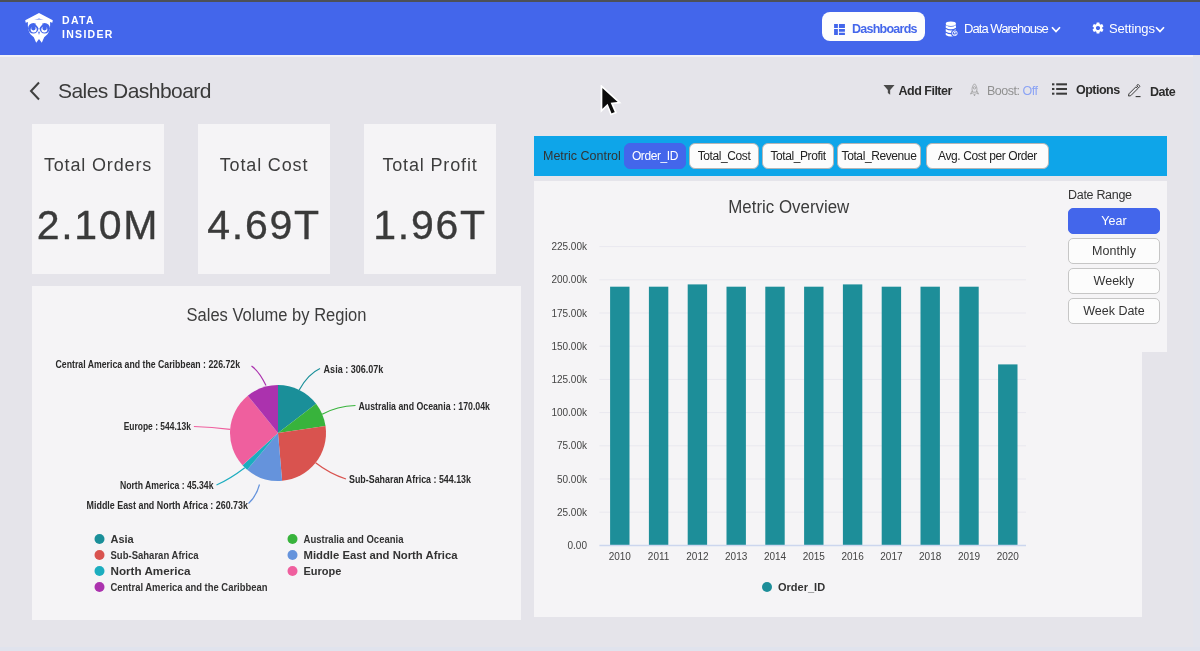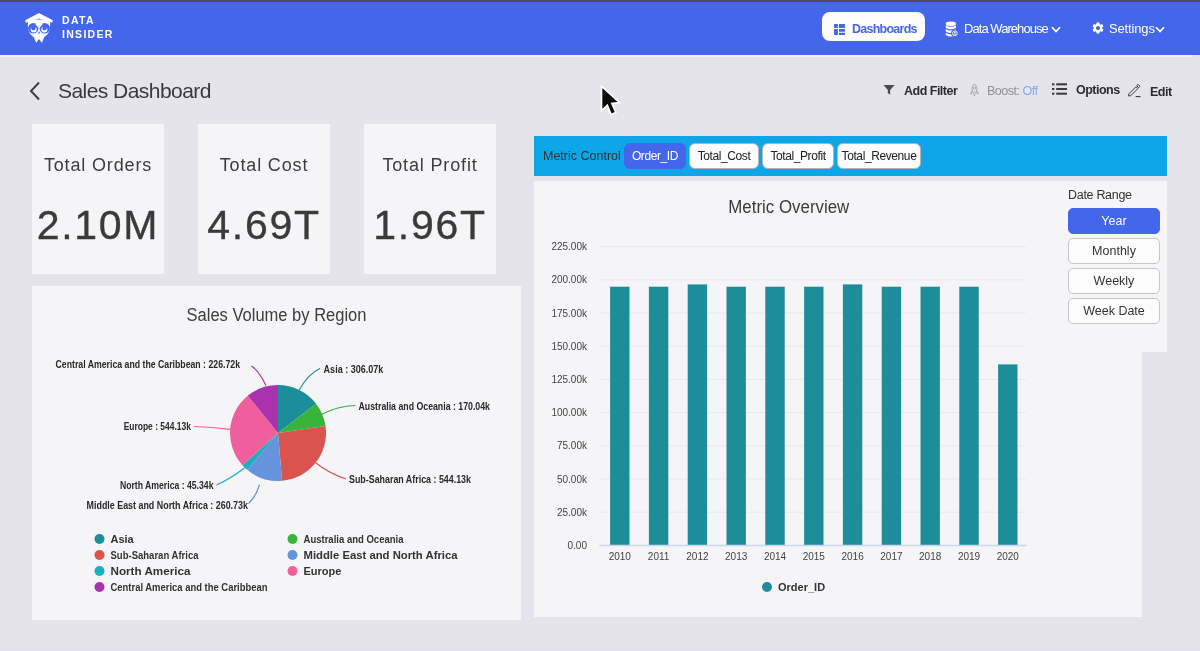--- a/index.html
+++ b/index.html
@@ -72,21 +72,21 @@
     </svg>
 </header>
 <svg class="back" viewBox="0 0 16 20">
     <path d="M12 1.5 L4 10 L12 18.5" stroke="#3f3f3f" stroke-width="2" fill="none"></path>
   </svg>
 <div class="pagetitle">Sales Dashboard</div>
 <div class="tool" style="left:882px">
   <svg width="14" height="14" viewBox="0 0 24 24" style="vertical-align:-2px">
       <path d="M2.5 3.5 h19 l-7.5 8.5 v8 l-4 -2.8 v-5.2 Z" fill="#4a4a4a"></path>
     </svg>
-  <span style="margin-left:5px">Add Filter</span>
+  <span style="">Add Filter</span>
 </div>
 <div class="tool" style="left:969px;color:#909090">
   <svg width="11" height="14" viewBox="0 0 20 26" style="vertical-align:-2.5px">
     <g fill="none" stroke="#9d9d9d" stroke-width="1.5">
       <path d="M10 1.5 C13.5 4.5 14.8 9 14.5 12.5 L13.6 17 H6.4 L5.5 12.5 C5.2 9 6.5 4.5 10 1.5 Z"></path>
       <circle cx="10" cy="9" r="2.2"></circle>
       <path d="M5.8 14.5 L2.5 20.5 L6.8 18.8"></path>
       <path d="M14.2 14.5 L17.5 20.5 L13.2 18.8"></path>
       <path d="M8.6 19.5 L10 24 L11.4 19.5"></path>
     </g>
@@ -104,21 +104,21 @@
         <rect x="7" y="16.1" width="18" height="3.4"></rect>
       </g>
   </svg>
   <span style="margin-left:6px">Options</span>
 </div>
 <div class="tool" style="left:1127px">
   <svg width="16" height="15" viewBox="0 0 26 24" style="vertical-align:-2px">
     <path d="M3 17.5 L14.5 6 L17.5 9 L6 20.5 L2.5 21 Z M16 4.5 L19 7.5 L20.3 6.2 a1.5 1.5 0 0 0 0-2.1 L18.9 2.7 a1.5 1.5 0 0 0 -2.1 0 Z" fill="none" stroke="#3a3a3a" stroke-width="1.6"></path>
     <rect x="14" y="21" width="8" height="1.8" fill="#3a3a3a"></rect>
   </svg>
-  <span style="margin-left:4px">Edit</span>
+  <span style="margin-left:4px">Date</span>
 </div>
 
 <div class="card kpi" style="left:32px">
     <div class="t">Total Orders</div>
     <div class="v">2.10M</div>
   </div>
 <div class="card kpi" style="left:198px">
     <div class="t">Total Cost</div>
     <div class="v">4.69T</div>
   </div>
@@ -126,20 +126,21 @@
     <div class="t">Total Profit</div>
     <div class="v">1.96T</div>
   </div>
 
 <div class="metricbar">
   <div class="mlabel">Metric Control</div>
   <div class="mbtn sel" style="left:90px;width:62px">Order_ID</div>
   <div class="mbtn" style="left:155px;width:70px">Total_Cost</div>
   <div class="mbtn" style="left:228px;width:72px">Total_Profit</div>
   <div class="mbtn" style="left:303px;width:84px">Total_Revenue</div>
+  <div class="mbtn" style="left:392px;width:123px">Avg. Cost per Order</div>
 </div>
 
 <div class="card" style="left:32px;top:286px;width:489px;height:334px">
 <svg width="489" height="334" viewBox="0 0 489 334" font-family="Liberation Sans, sans-serif">
   <text x="244.5" y="35" font-size="17.5" fill="#3d3d3d" text-anchor="middle" textLength="180" lengthAdjust="spacingAndGlyphs">Sales Volume by Region</text>
   <g stroke-width="1.2" fill="none">
     <path d="M267.2,104 Q276,88 288,82.5" stroke="#1a8f99"></path>
     <path d="M290.2,128.3 Q305,120 323.5,119.5" stroke="#38b33c"></path>
     <path d="M283.6,176.8 Q298,188 314,193" stroke="#d9534f"></path>
     <path d="M227.5,198.5 Q224.5,210 216.5,217.5" stroke="#6593dc"></path>

